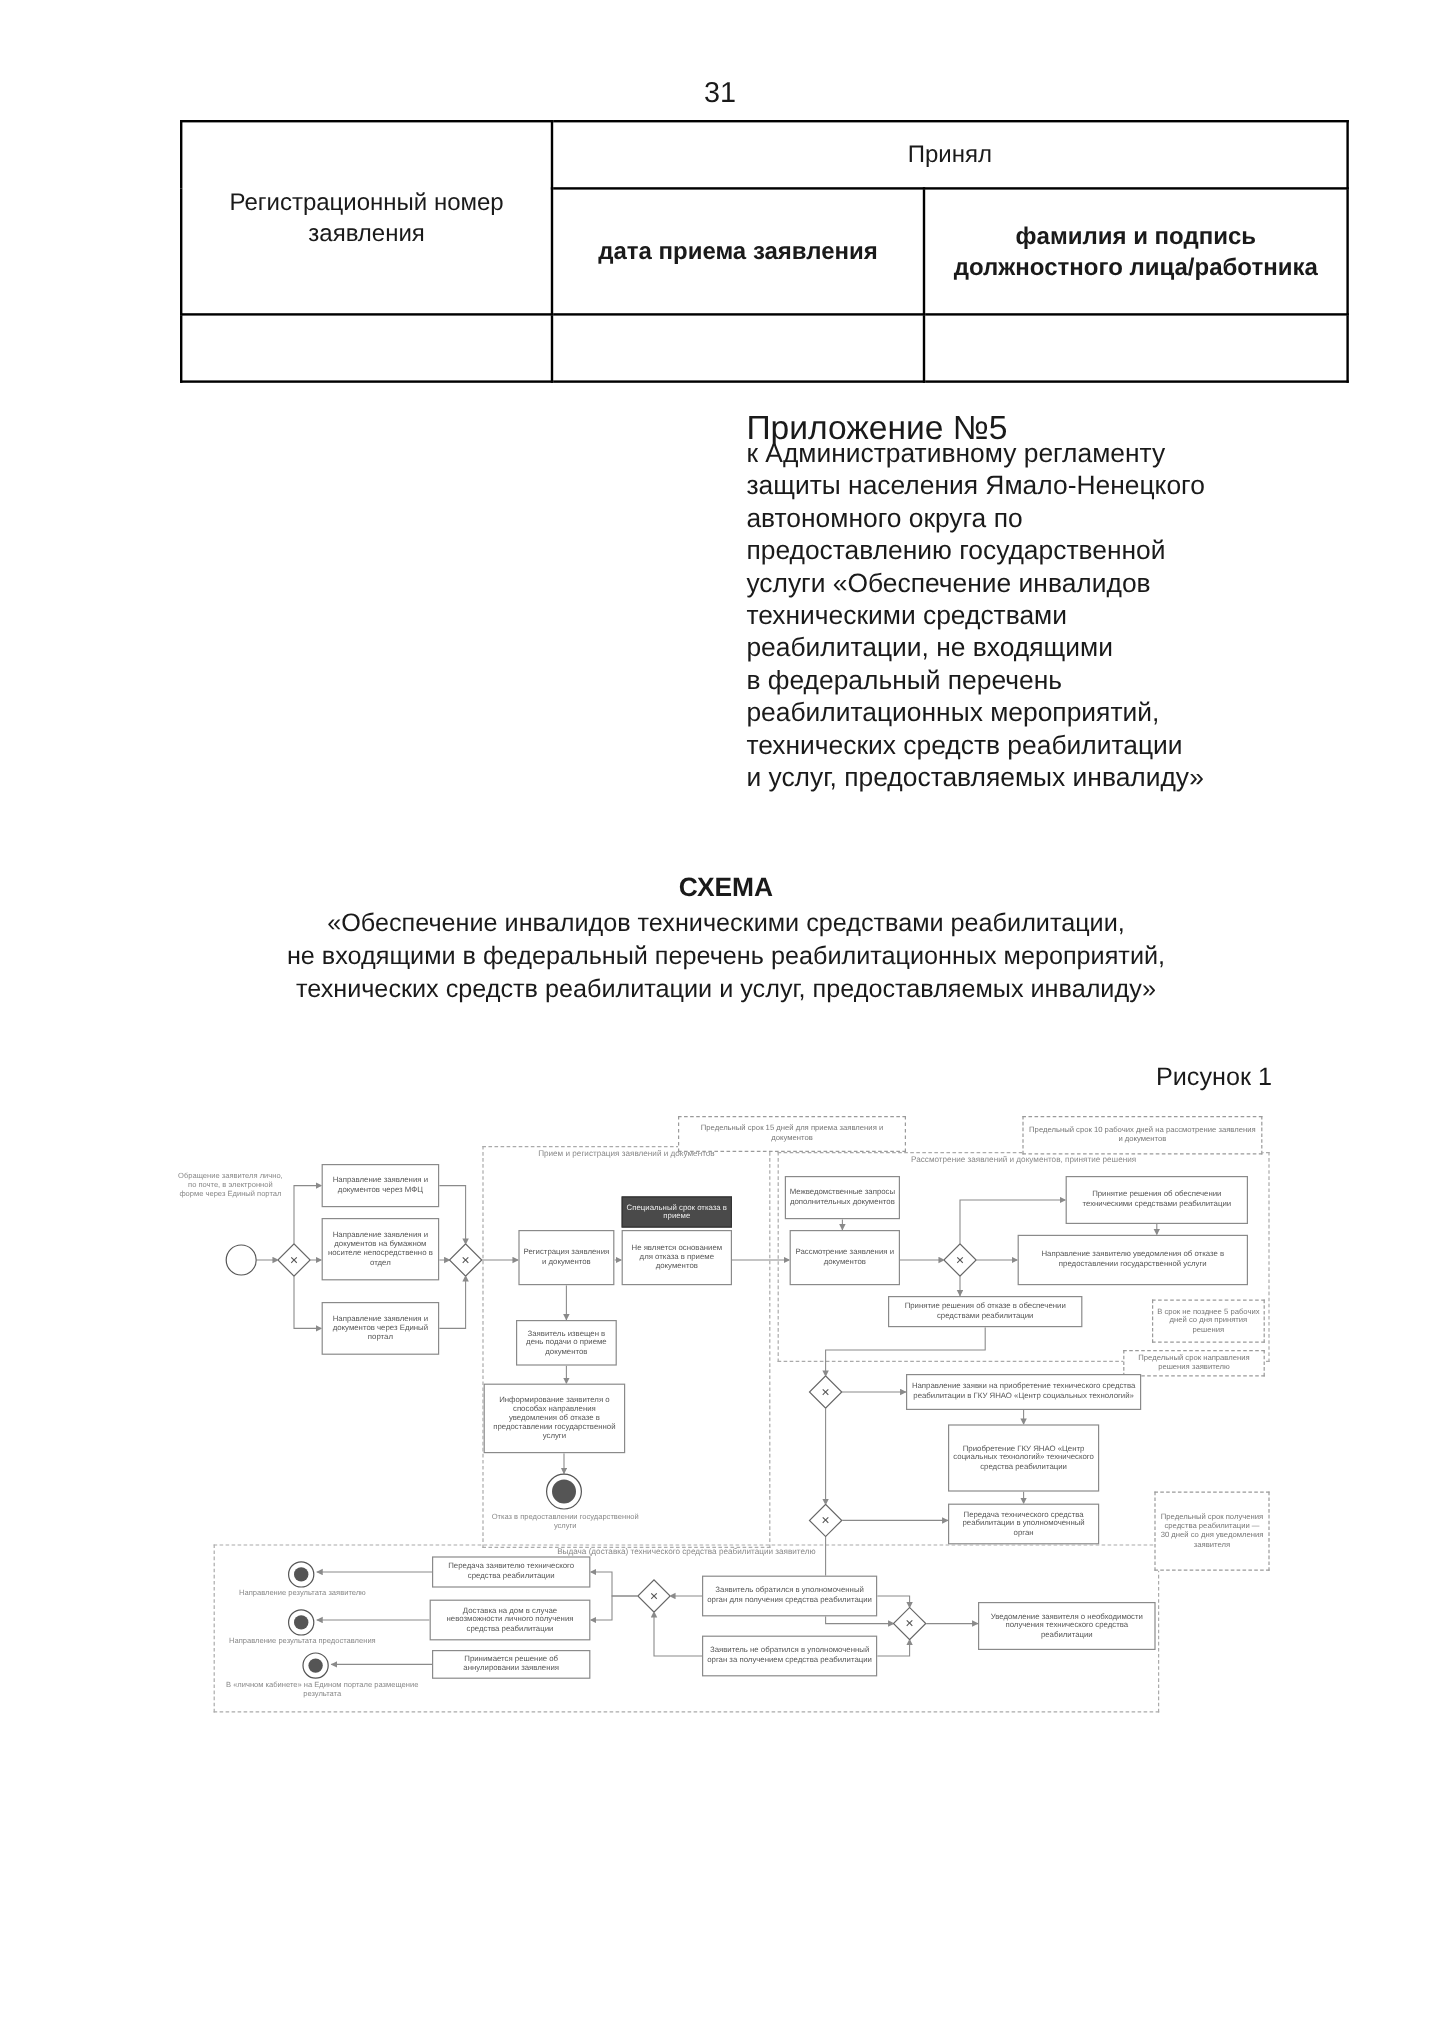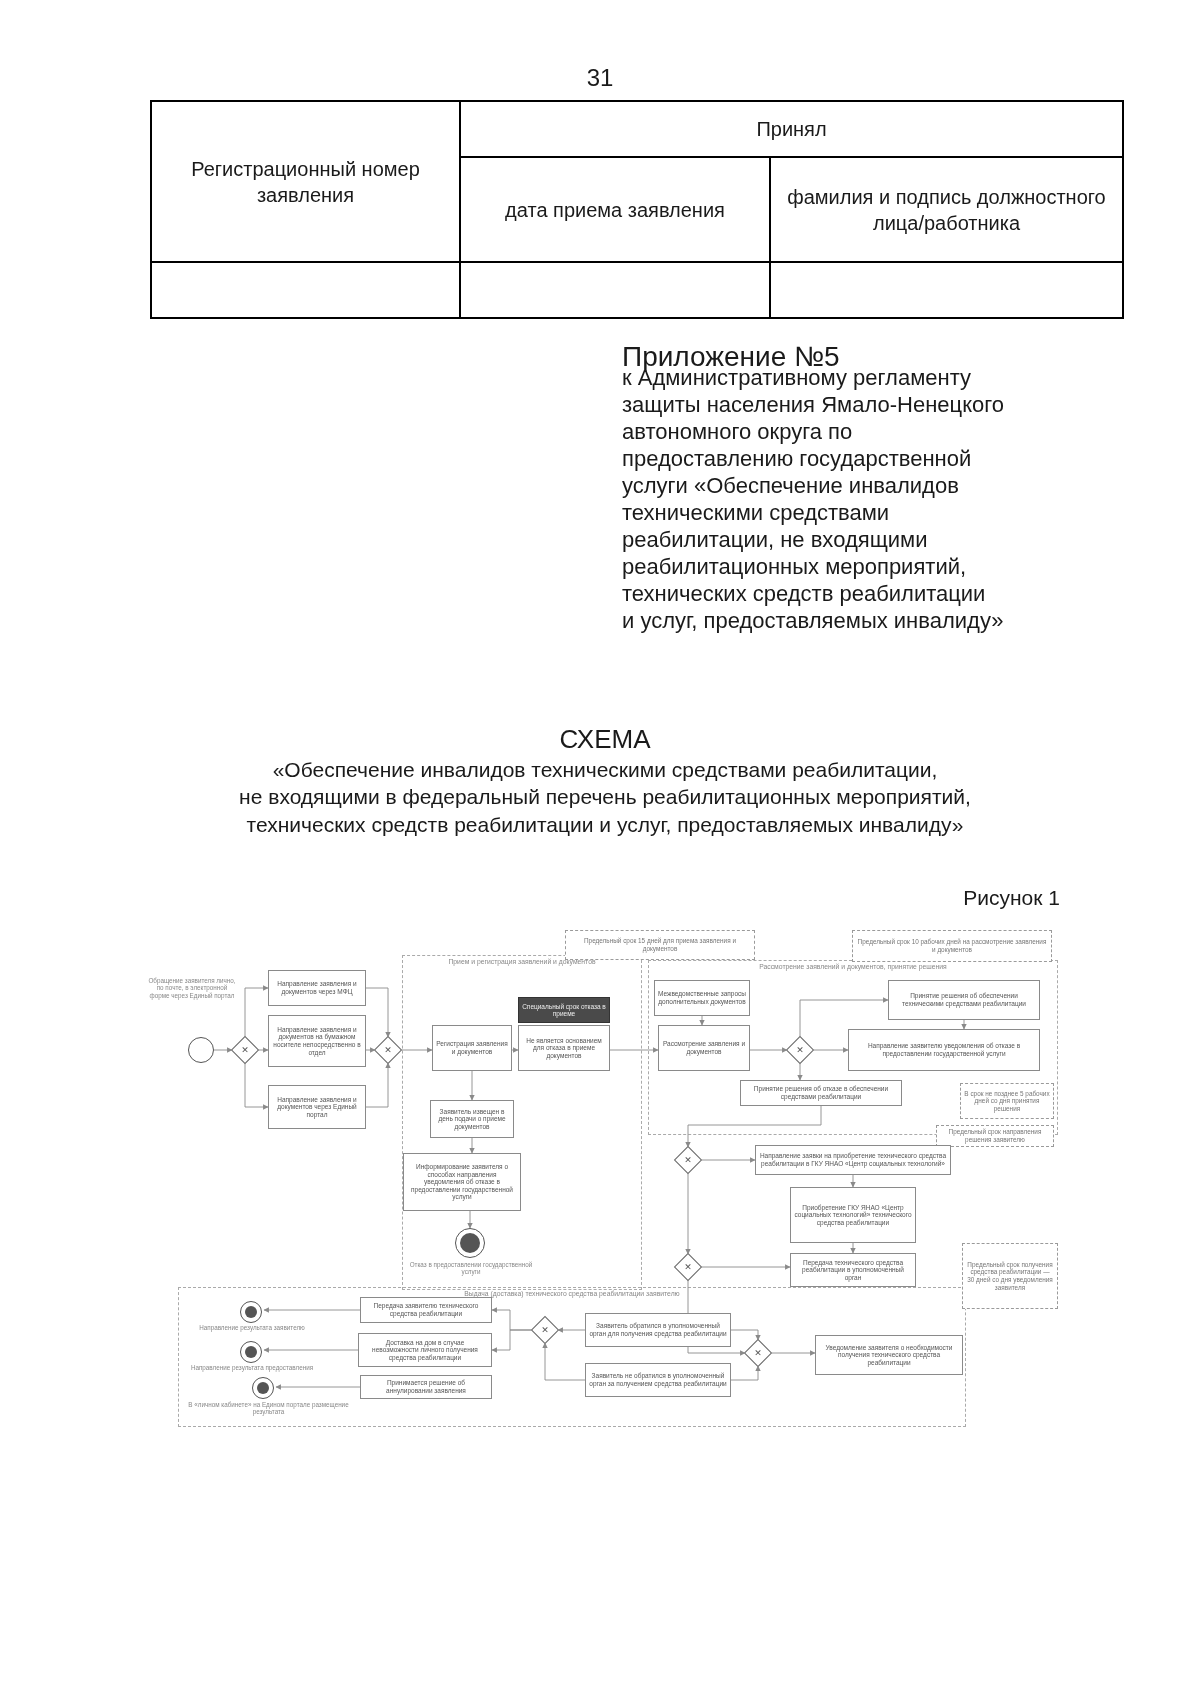--- a/index.html
+++ b/index.html
@@ -15,21 +15,21 @@
     border:2px solid #000; text-align:center; vertical-align:middle;
     font-size:20px; padding:4px 10px; line-height:26px;
   }
 
   
   .appendix-label { position:absolute; left:622px; top:312px; font-size:28px;margin-top:29px; }
   .appendix-lines { position:absolute; left:622px; top:364px; font-size:22px; line-height:27px; }
 
   
   .schema-block { position:absolute; left:80px; width:1050px; top:726px; text-align:center; font-size:21px; line-height:27.5px; }
-  .schema-title { font-weight:normal; font-size:26px; margin-bottom:2px; }
+  .schema-title { font-weight:bold; font-size:22px; margin-bottom:2px; }
   .figure-caption { position:absolute; left:900px; width:160px; top:886px; font-size:21px; text-align:right; }
 
   
   .fc-canvas { position:absolute; left:140px; top:925px; width:932px; height:520px; }
   .fc-edges { position:absolute; left:0; top:0; z-index:1; pointer-events:none; }
   .fc-edges polyline { fill:none; stroke:#8a8a8a; stroke-width:0.9; }
   .fc-node { position:absolute; box-sizing:border-box; z-index:2; }
   .fc-box {
     border:1px solid #8a8a8a; background:#fff; font-size:6.5px; line-height:1.18; color:#555;
     padding:2px 3px; display:flex; align-items:center; justify-content:center; text-align:center; overflow:hidden;
@@ -60,21 +60,21 @@
 <body>
 
 <div class="page-number">31</div>
 
 <table class="doc-table">
   <tbody>
       <tr>
     <td rowspan="2" style="width:287px;">Регистрационный номер заявления</td>
     <td colspan="2" style="height:46px;">Принял</td>
   </tr>
-  <tr style="height:105px;">
+  <tr style="height:105px;font-weight:bold;">
     <td style="width:288px;">дата приема заявления</td>
     <td style="width:331px;">фамилия и подпись должностного лица/работника</td>
   </tr>
   <tr style="height:56px;">
     <td></td>
     <td></td>
     <td></td>
   </tr>
 </tbody>
   </table>
@@ -82,20 +82,21 @@
 <div class="appendix-label">Приложение №5</div>
 
 <div class="appendix-lines">
   <div>к Административному регламенту</div>
   <div>защиты населения Ямало-Ненецкого</div>
   <div>автономного округа по</div>
   <div>предоставлению государственной</div>
   <div>услуги «Обеспечение инвалидов</div>
   <div>техническими средствами</div>
   <div>реабилитации, не входящими</div>
+  <div>в федеральный перечень</div>
   <div>реабилитационных мероприятий,</div>
   <div>технических средств реабилитации</div>
   <div>и услуг, предоставляемых инвалиду»</div>
 </div>
 
 <div class="schema-block">
   <div class="schema-title">СХЕМА</div>
   <div>«Обеспечение инвалидов техническими средствами реабилитации,</div>
   <div>не входящими в федеральный перечень реабилитационных мероприятий,</div>
   <div>технических средств реабилитации и услуг, предоставляемых инвалиду»</div>

